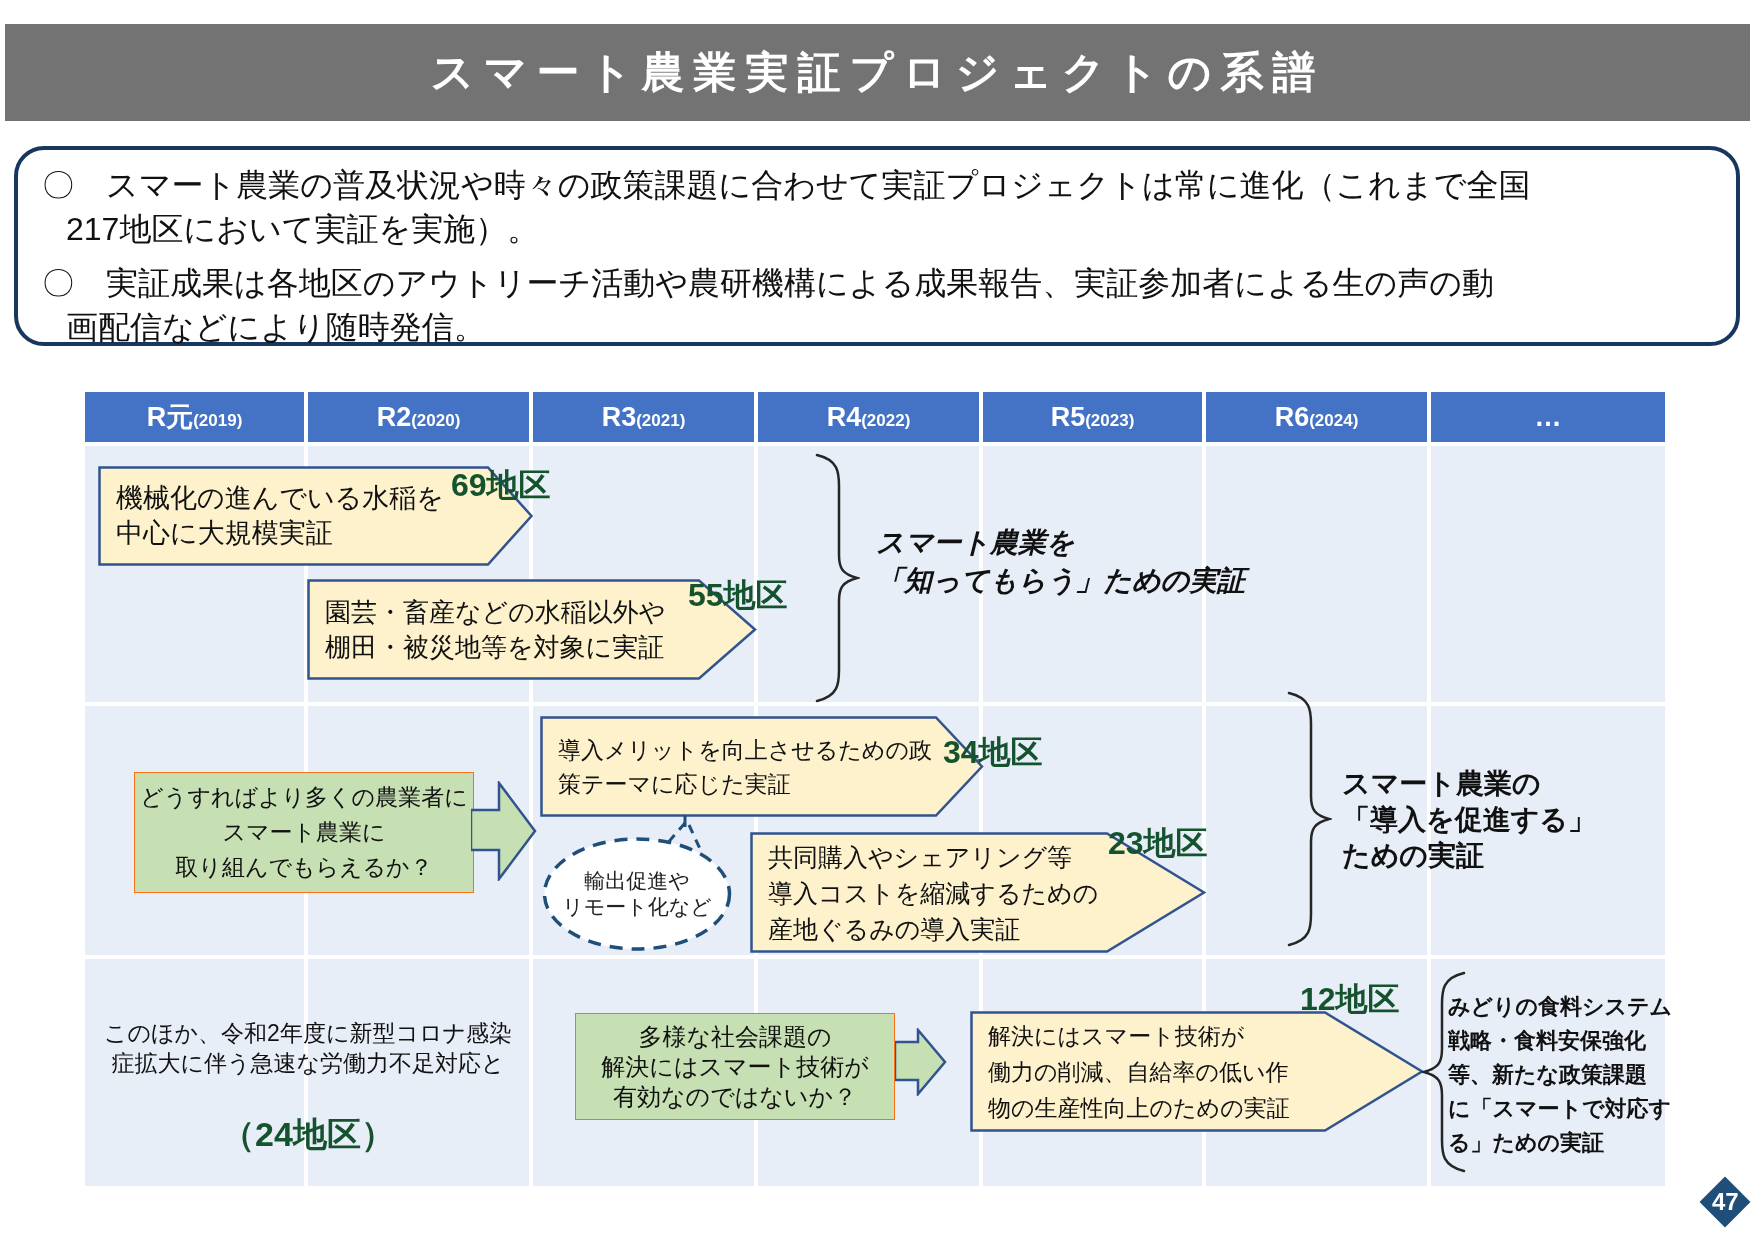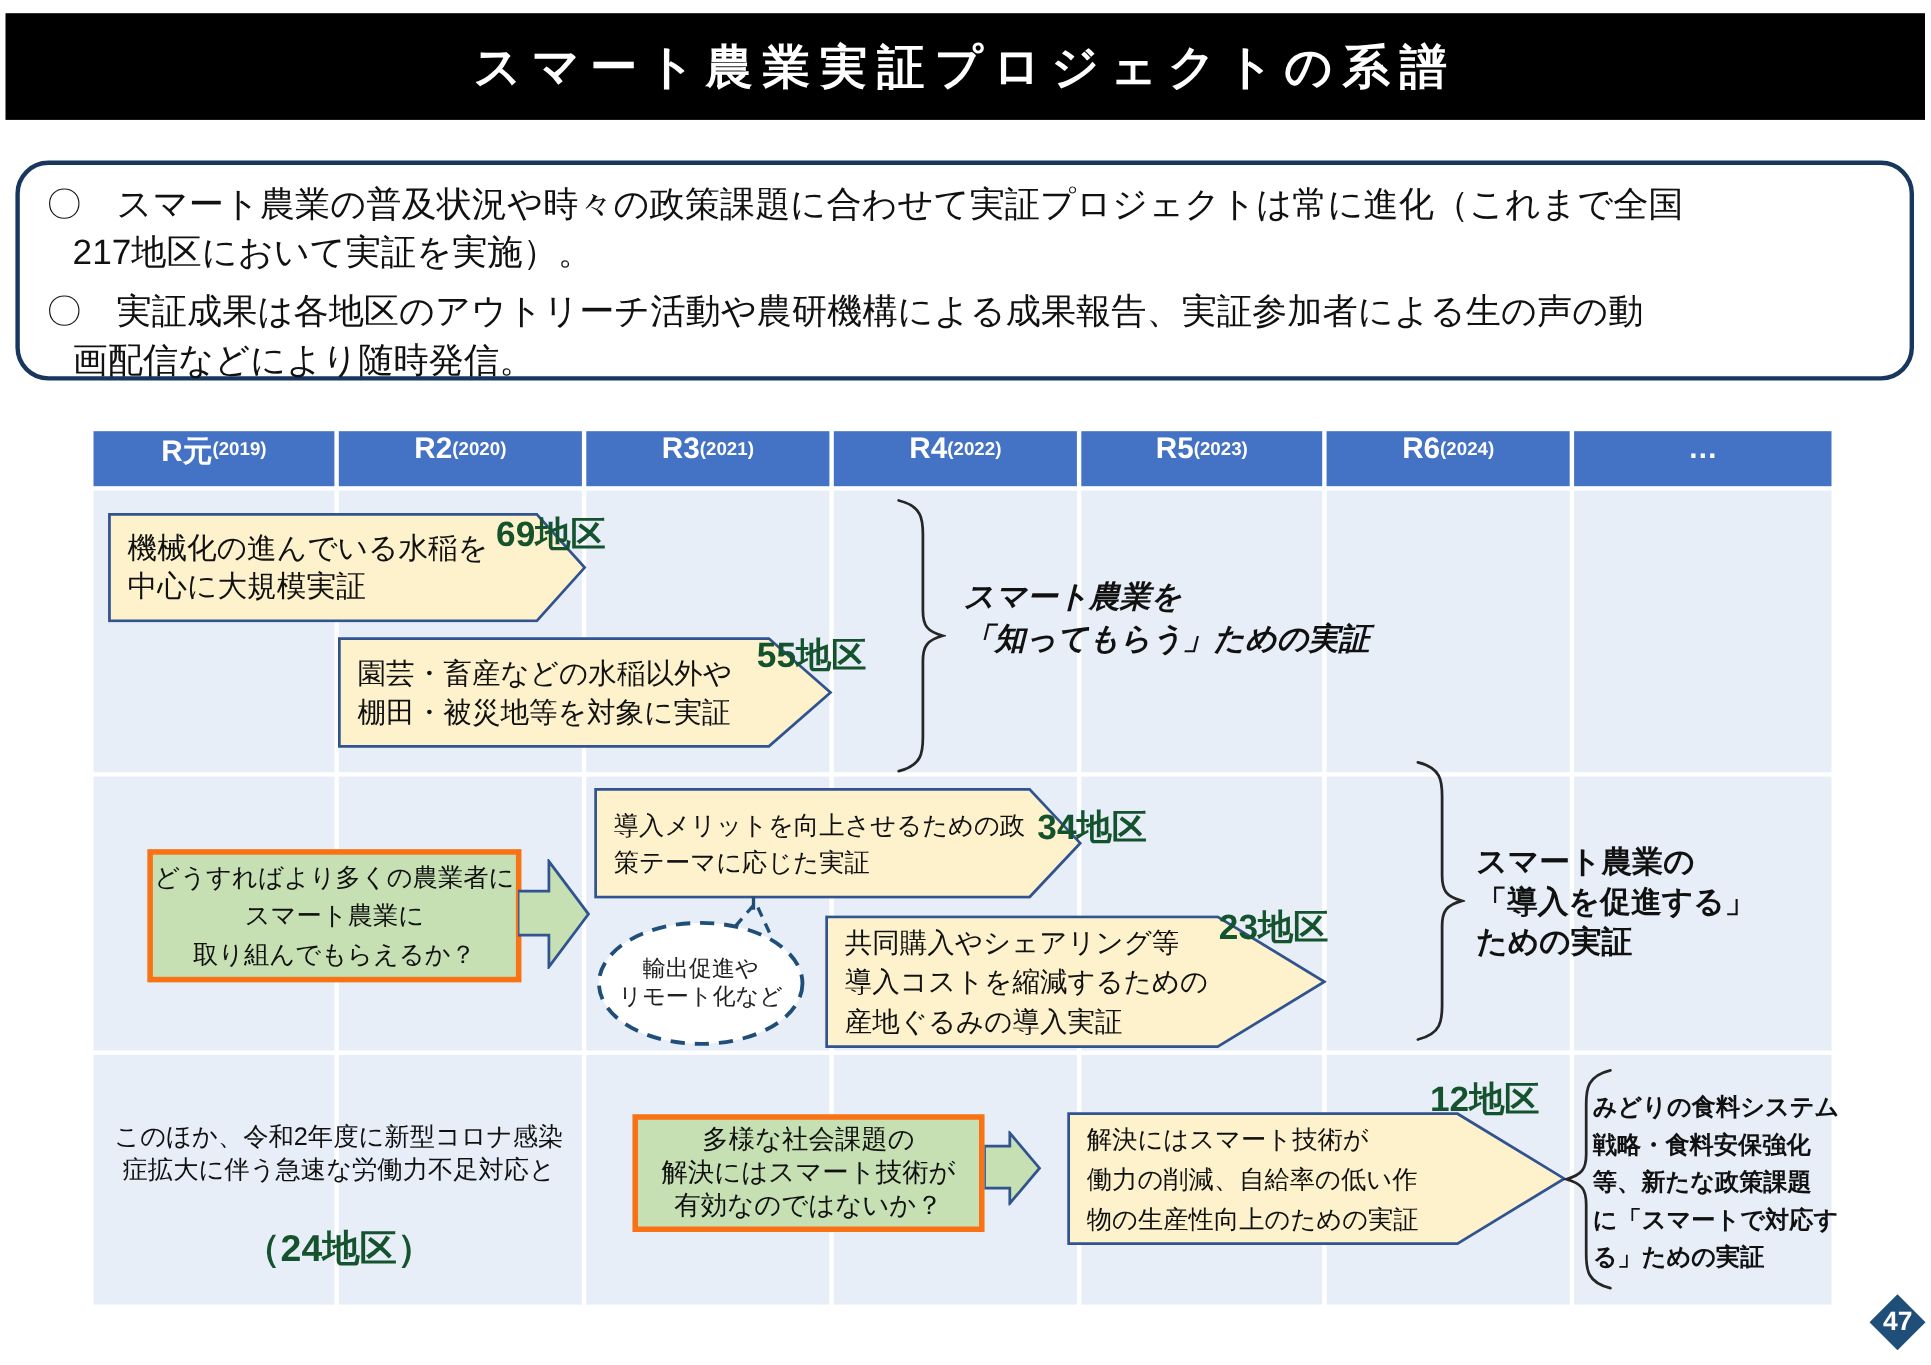--- a/index.html
+++ b/index.html
@@ -1,49 +1,49 @@
 <!DOCTYPE html>
 <html><head>
 <meta charset="utf-8">
 <style>
   html,body{margin:0;padding:0;background:#fff;}
   .canvas{position:relative;width:1755px;height:1241px;background:#fff;overflow:hidden;
           font-family:"Liberation Sans","DejaVu Sans",sans-serif;color:#111;}
 
   
-  .titlebar{position:absolute;left:5px;top:12px;width:1745px;height:97px;background:#000000;
+  .titlebar{position:absolute;left:5px;top:24px;width:1745px;height:97px;background:#737373;
             display:flex;align-items:center;justify-content:center;}
   .titlebar span{color:#fff;font-size:43px;font-weight:bold;letter-spacing:9px;white-space:nowrap;}
 
   
   .leadbox{position:absolute;left:14px;top:146px;width:1726px;height:200px;box-sizing:border-box;
            border:4px solid #17375E;border-radius:30px;background:#fff;padding:13px 24px;font-size:32px;}
   .leadbox .line{display:block;white-space:nowrap;line-height:44px;}
   .leadbox .cont{padding-left:24px;}
   .leadbox .para2{margin-top:10px;}
 
   
   .tgrid{position:absolute;left:85px;top:392px;width:1580px;height:794px;display:grid;
          grid-template-columns:219px 221px 221px 221px 219px 221px 1fr;
          grid-template-rows:50px 256px 249px 1fr;gap:4px;}
-  .hc{background:#4472C4;color:#fff;display:flex;justify-content:center;font-weight:bold;}
+  .hc{background:#4472C4;color:#fff;display:flex;align-items:center;justify-content:center;font-weight:bold;}
   .hc .era{font-size:27px;}
   .hc .yr{font-size:17px;margin-top:7px;}
   .bc{background:#E7EEF8;}
 
   
   .pbox{position:absolute;}
   .pbox svg{position:absolute;left:0;top:0;}
   .pent{fill:#FEF2CC;stroke:#31538F;stroke-width:2.5;}
   .ptxt{position:absolute;inset:0;display:flex;flex-direction:column;justify-content:center;
         padding-left:18px;box-sizing:border-box;overflow:hidden;}
   .ptxt span{display:block;white-space:nowrap;}
 
   
-  .gbox{position:absolute;background:#C6E0B4;border:5px solid #f97316;box-sizing:border-box;
+  .gbox{position:absolute;background:#C6E0B4;border:1px solid #f97316;box-sizing:border-box;
         display:flex;flex-direction:column;justify-content:center;text-align:center;overflow:hidden;}
   .gbox span{display:block;white-space:nowrap;}
   .garrow{position:absolute;}
   .gpoly{fill:#C6E0B4;stroke:#31538F;stroke-width:2.5;}
 
   
   .badge{position:absolute;color:#14532d;font-weight:bold;font-size:32px;white-space:nowrap;}
 
   
   .brace{position:absolute;}

